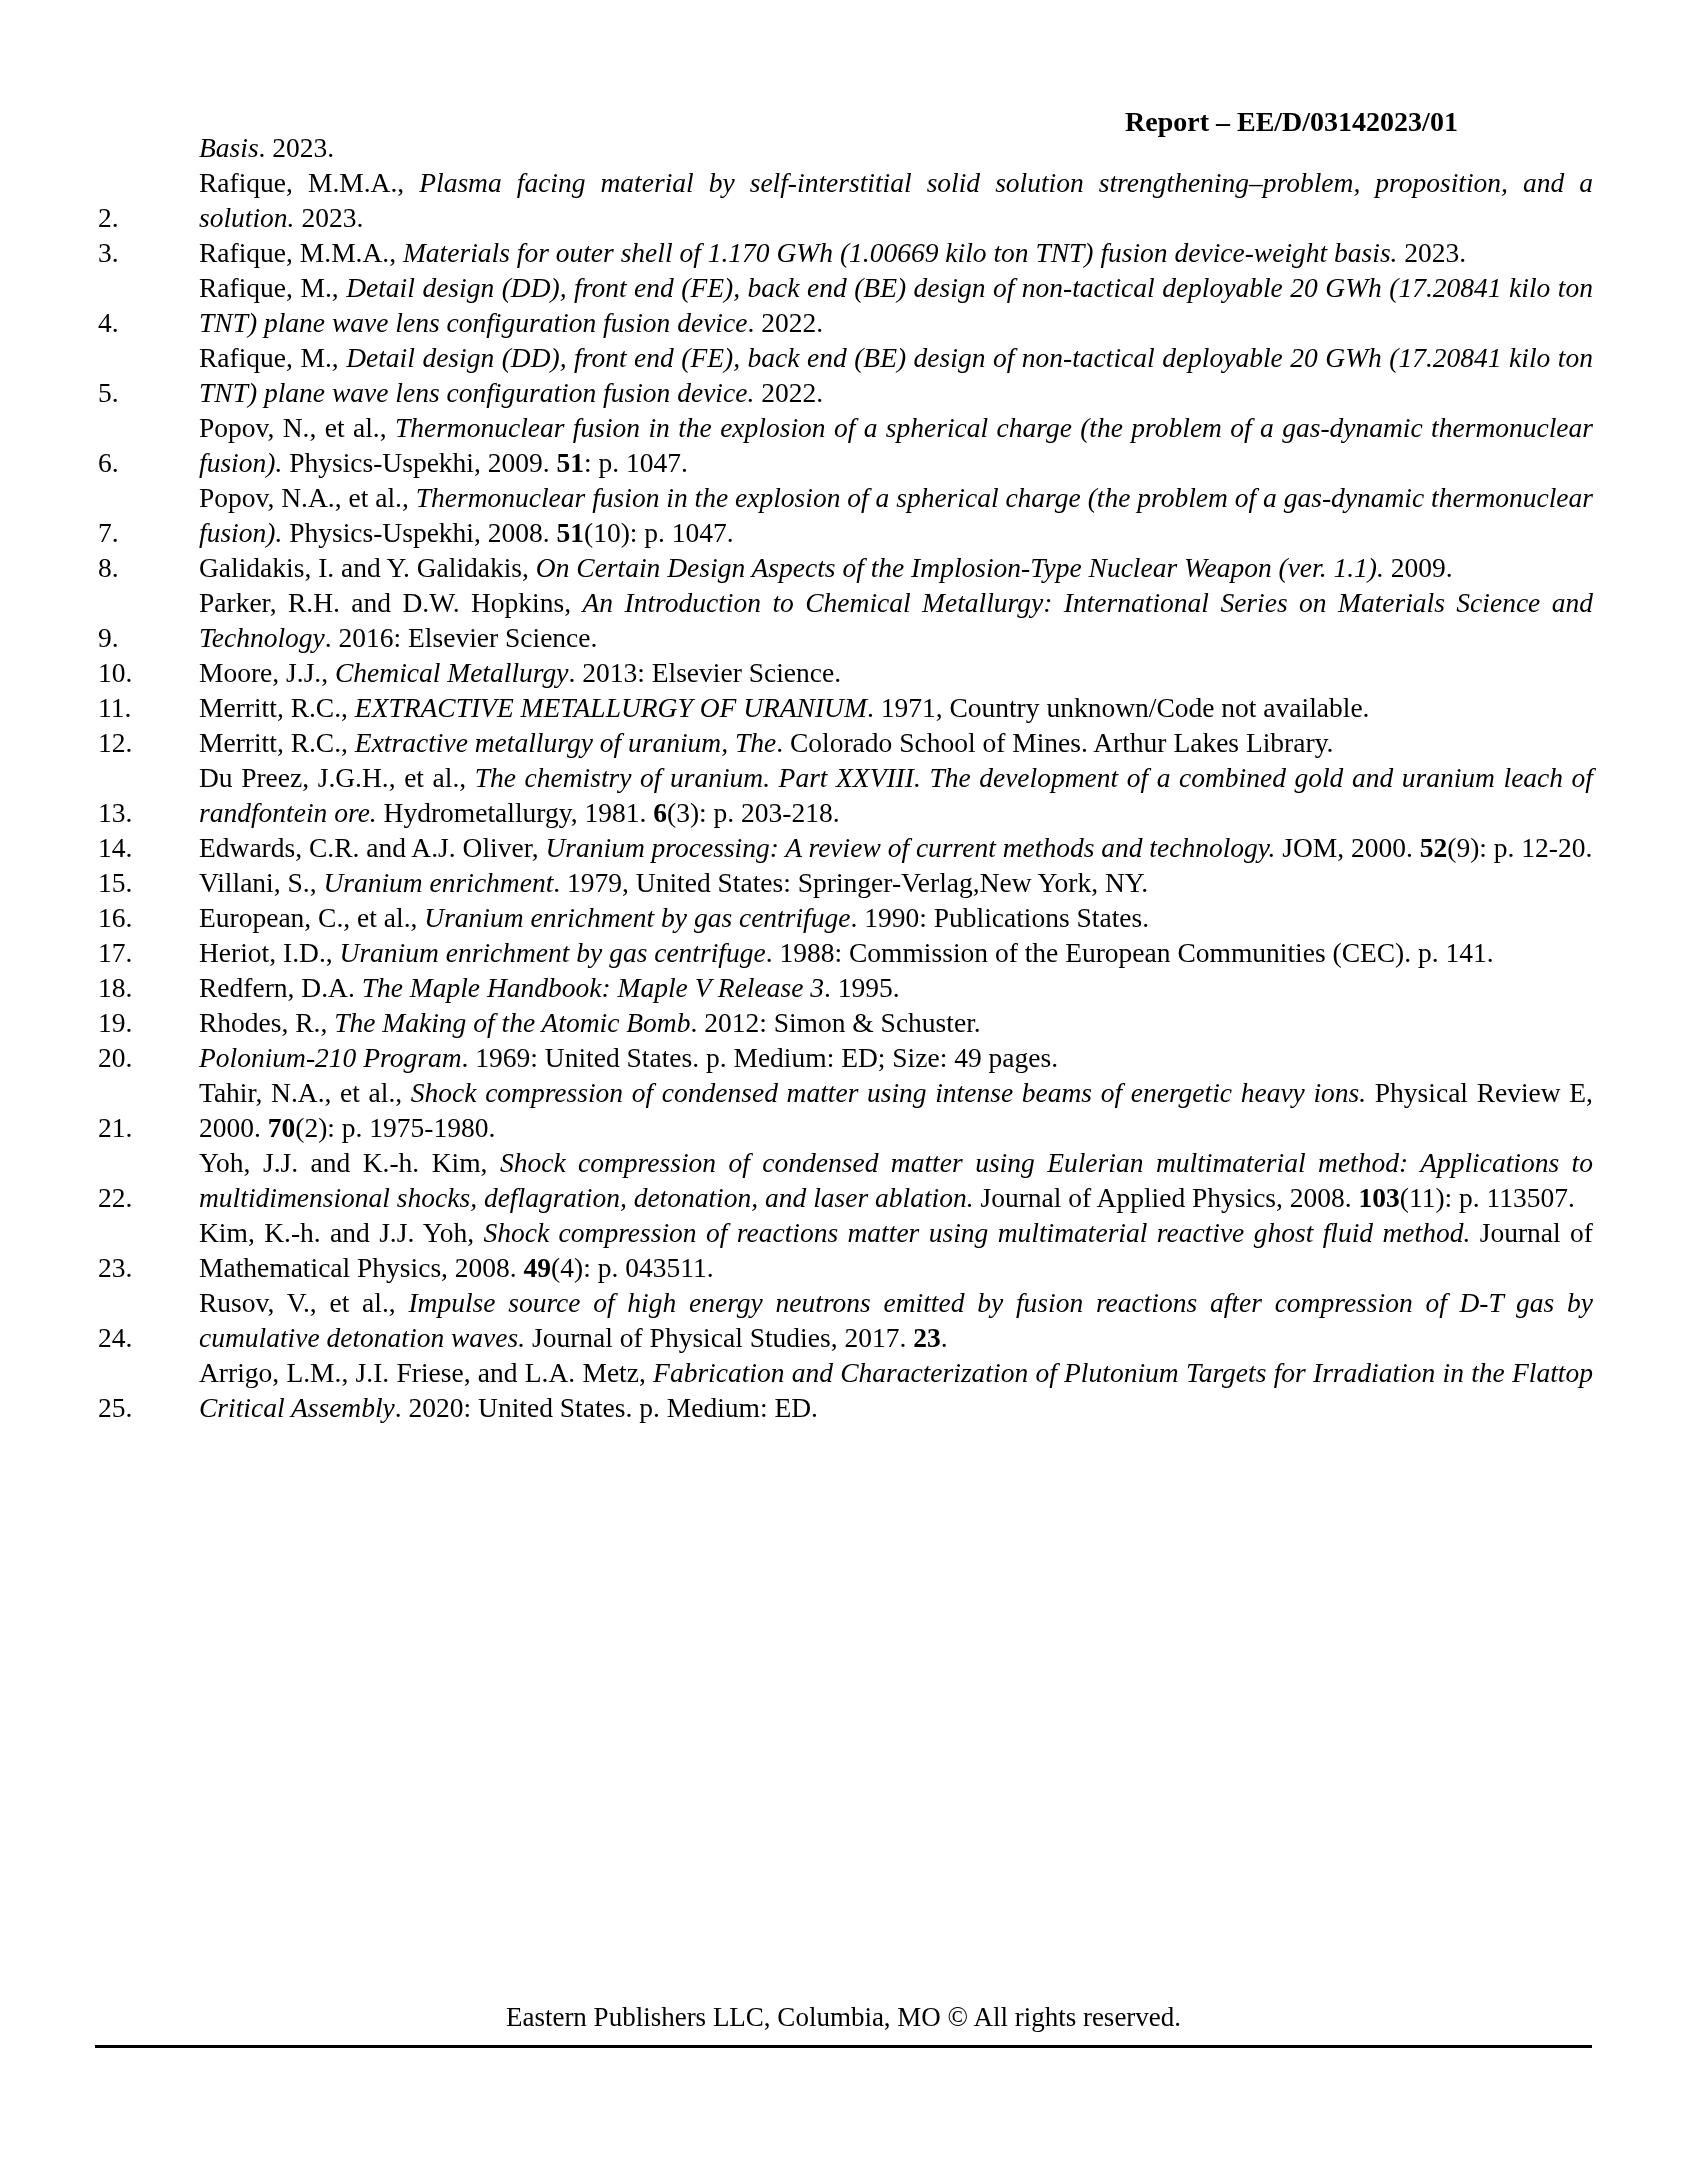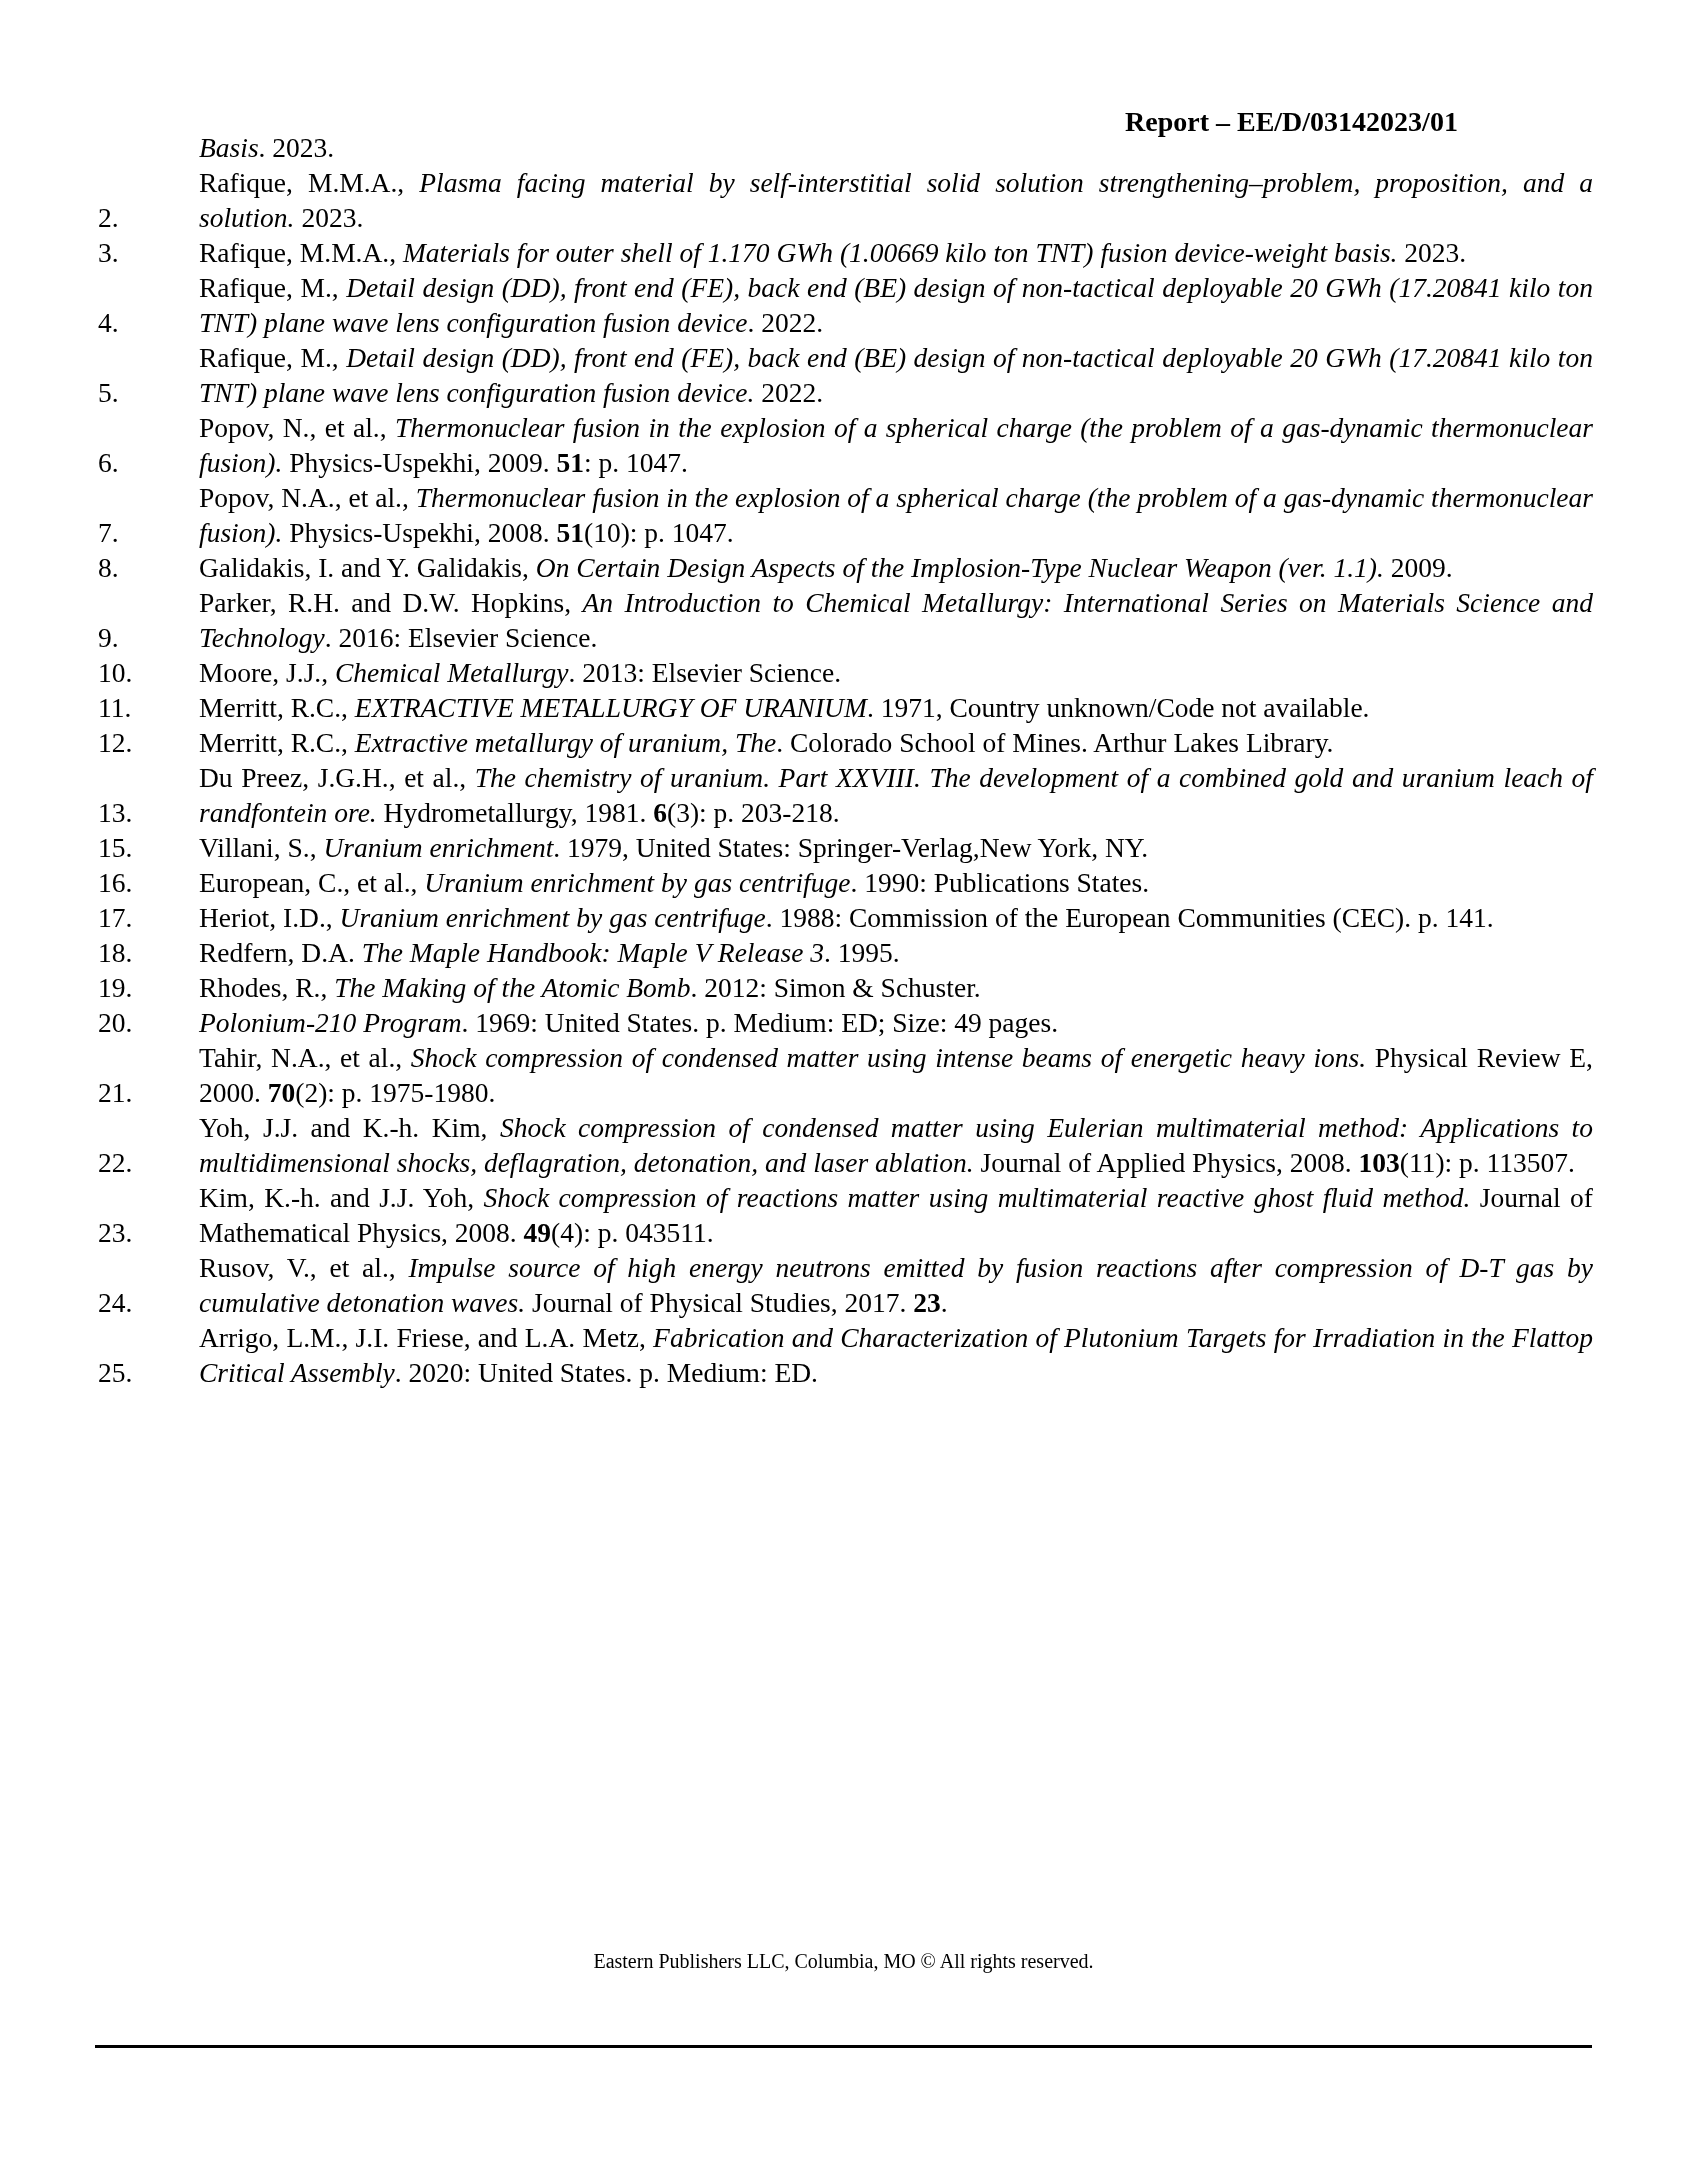--- a/index.html
+++ b/index.html
@@ -26,22 +26,22 @@
     flex: 1 1 auto; text-align: justify;
   }
   .ref.cont .num { visibility: hidden; }
   .it { font-style: italic; }
   .b { font-weight: bold; }
   .footer-rule {
     position: absolute; top: 2045px; left: 95px; width: 1497px; height: 3.3px;
     background: #000000;
   }
   .footer {
-    position: absolute; top: 1944px; left: 0; width: 1687px; text-align: center;
-    font-size: 20px; line-height: 34px;
+    position: absolute; top: 2000px; left: 0; width: 1687px; text-align: center;
+    font-size: 27px; line-height: 34px;
   }
 </style>
 </head>
 <body>
 
 <div class="header">Report – EE/D/03142023/01</div>
 
 <div class="refs" id="refs">
     <div class="ref cont">
       <span class="num"></span>
@@ -89,20 +89,24 @@
     </div>
     <div class="ref">
       <span class="num">12.</span>
       <span class="body"><span>Merritt, R.C., </span><span class="it">Extractive metallurgy of uranium, The</span><span>. Colorado School of Mines. Arthur Lakes Library.</span></span>
     </div>
     <div class="ref">
       <span class="num">13.</span>
       <span class="body"><span>Du Preez, J.G.H., et al., </span><span class="it">The chemistry of uranium. Part XXVIII. The development of a combined gold and uranium leach of randfontein ore.</span><span> Hydrometallurgy, 1981. </span><span class="b">6</span><span>(3): p. 203-218.</span></span>
     </div>
     <div class="ref">
+      <span class="num">14.</span>
+      <span class="body"><span>Edwards, C.R. and A.J. Oliver, </span><span class="it">Uranium processing: A review of current methods and technology.</span><span> JOM, 2000. </span><span class="b">52</span><span>(9): p. 12-20.</span></span>
+    </div>
+    <div class="ref">
       <span class="num">15.</span>
       <span class="body"><span>Villani, S., </span><span class="it">Uranium enrichment</span><span>. 1979, United States: Springer-Verlag,New York, NY.</span></span>
     </div>
     <div class="ref">
       <span class="num">16.</span>
       <span class="body"><span>European, C., et al., </span><span class="it">Uranium enrichment by gas centrifuge</span><span>. 1990: Publications States.</span></span>
     </div>
     <div class="ref">
       <span class="num">17.</span>
       <span class="body"><span>Heriot, I.D., </span><span class="it">Uranium enrichment by gas centrifuge</span><span>. 1988: Commission of the European Communities (CEC). p. 141.</span></span>

